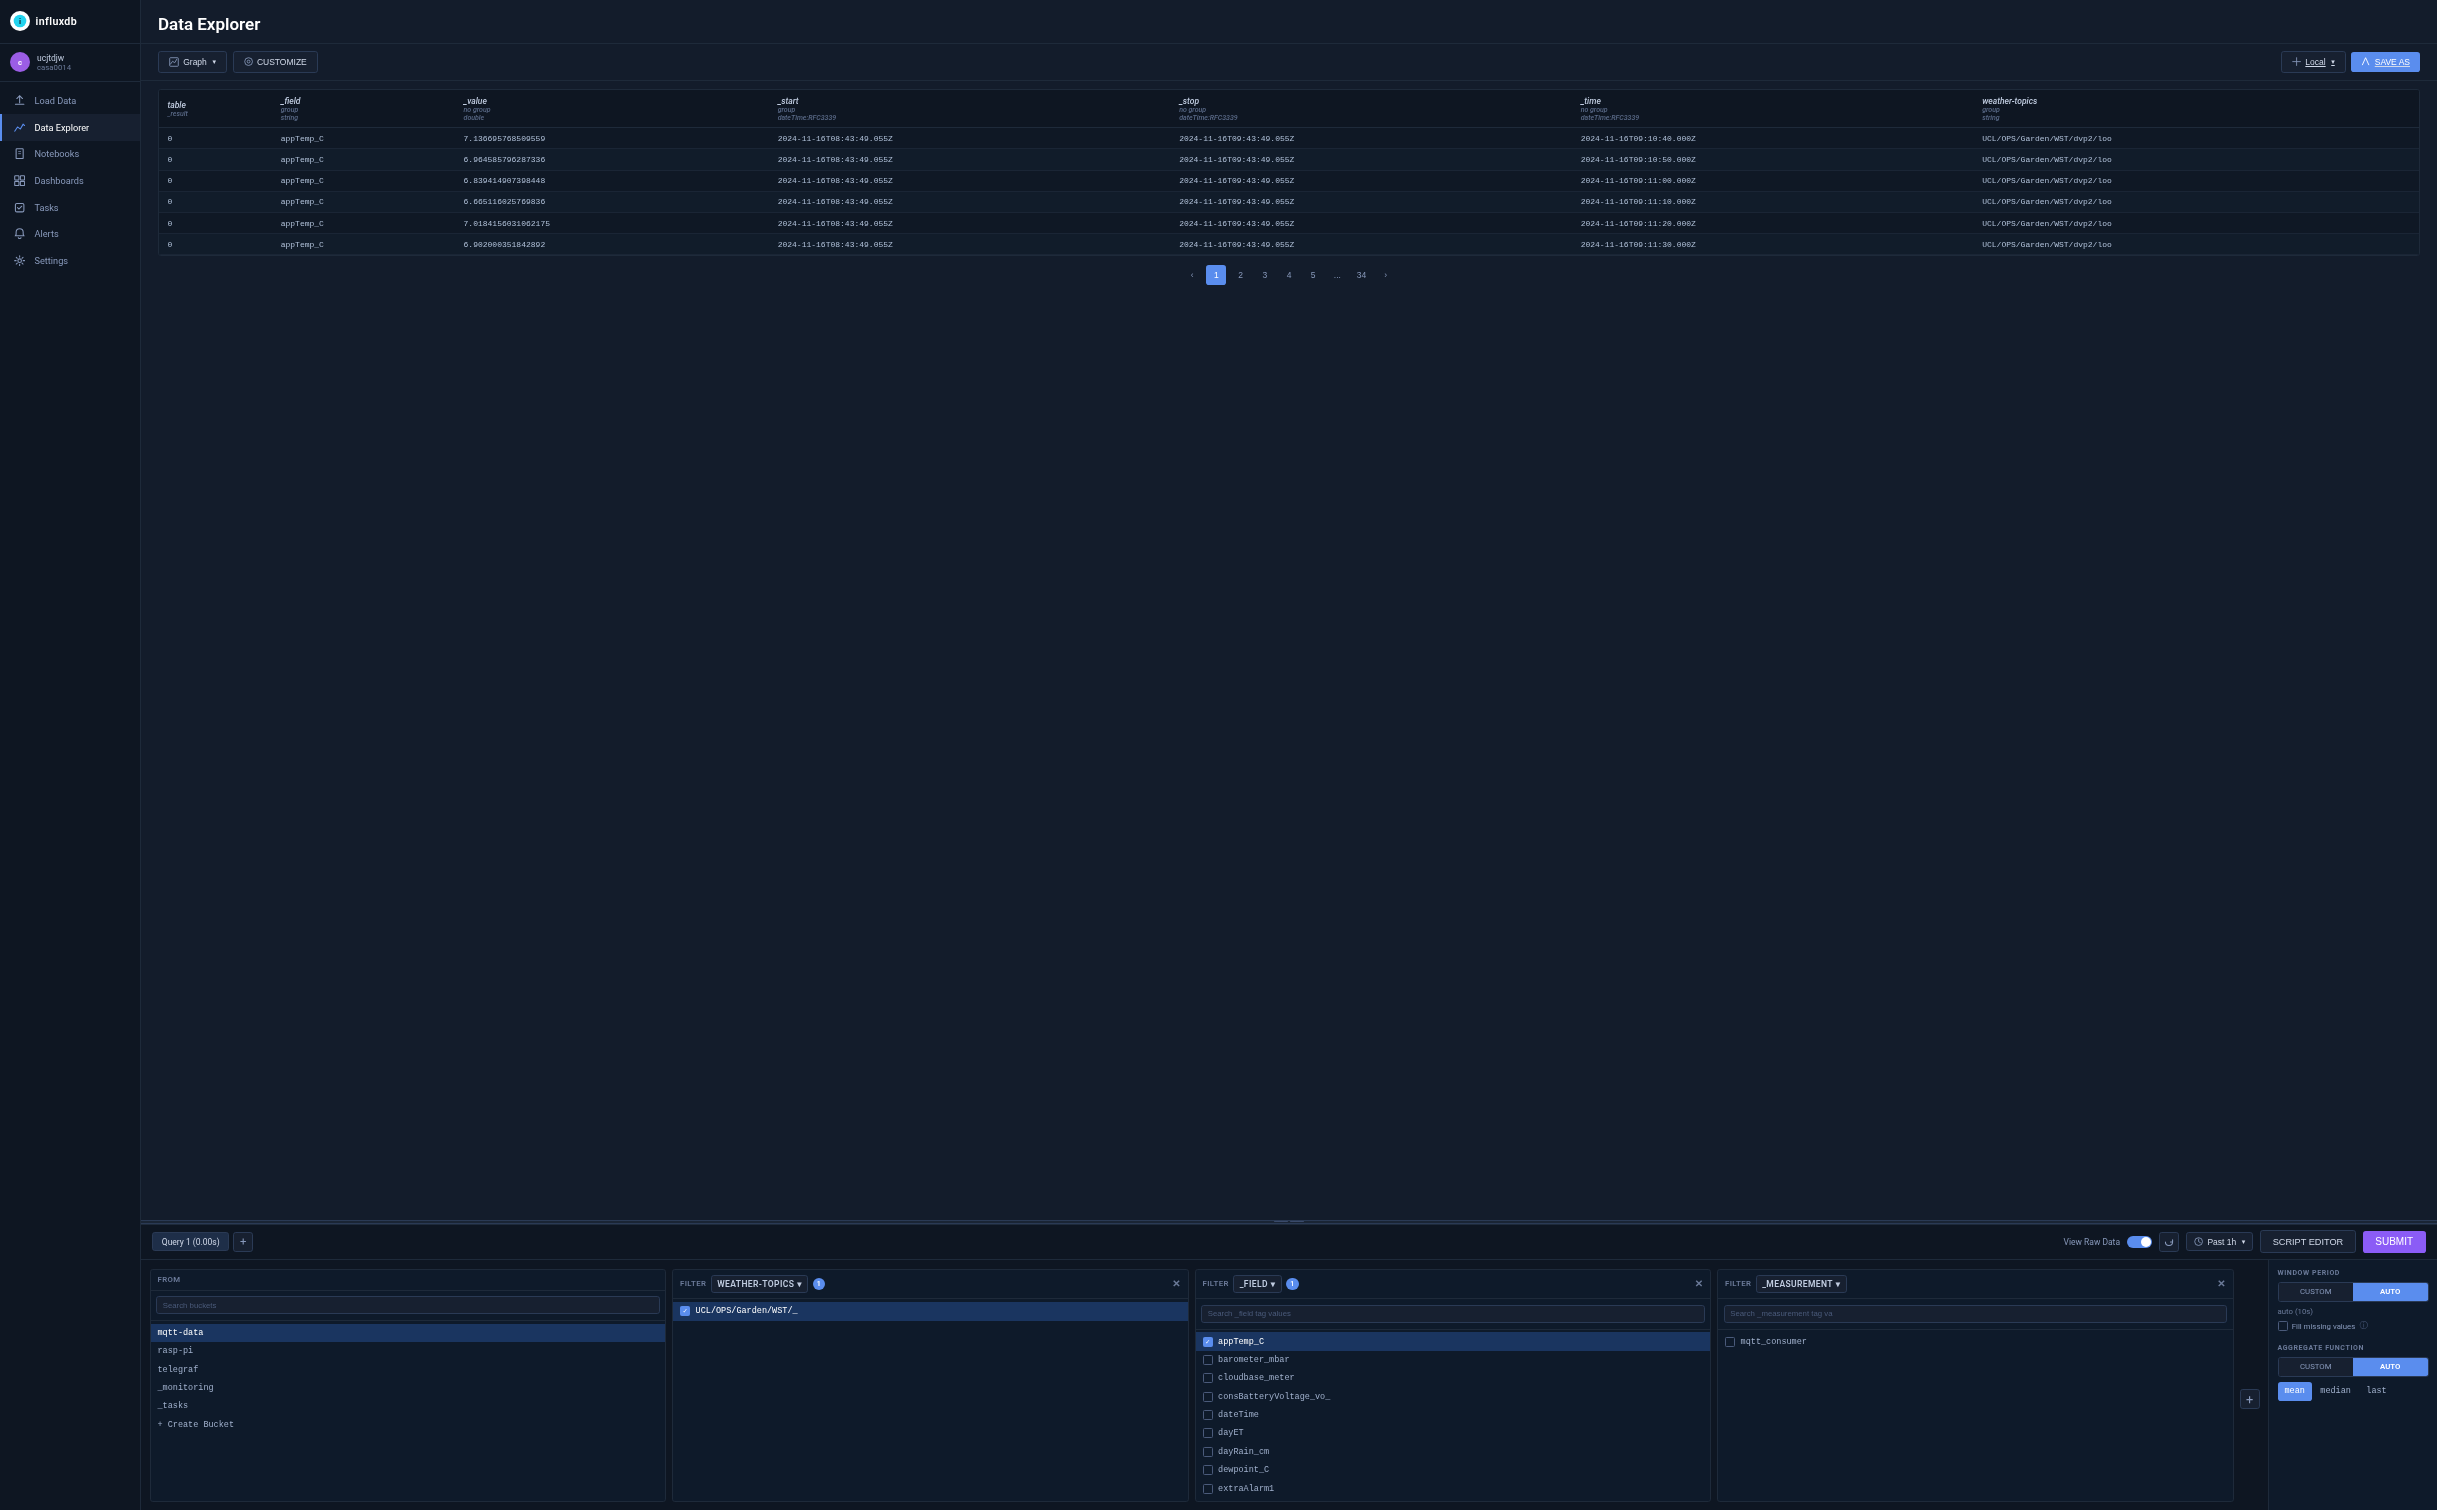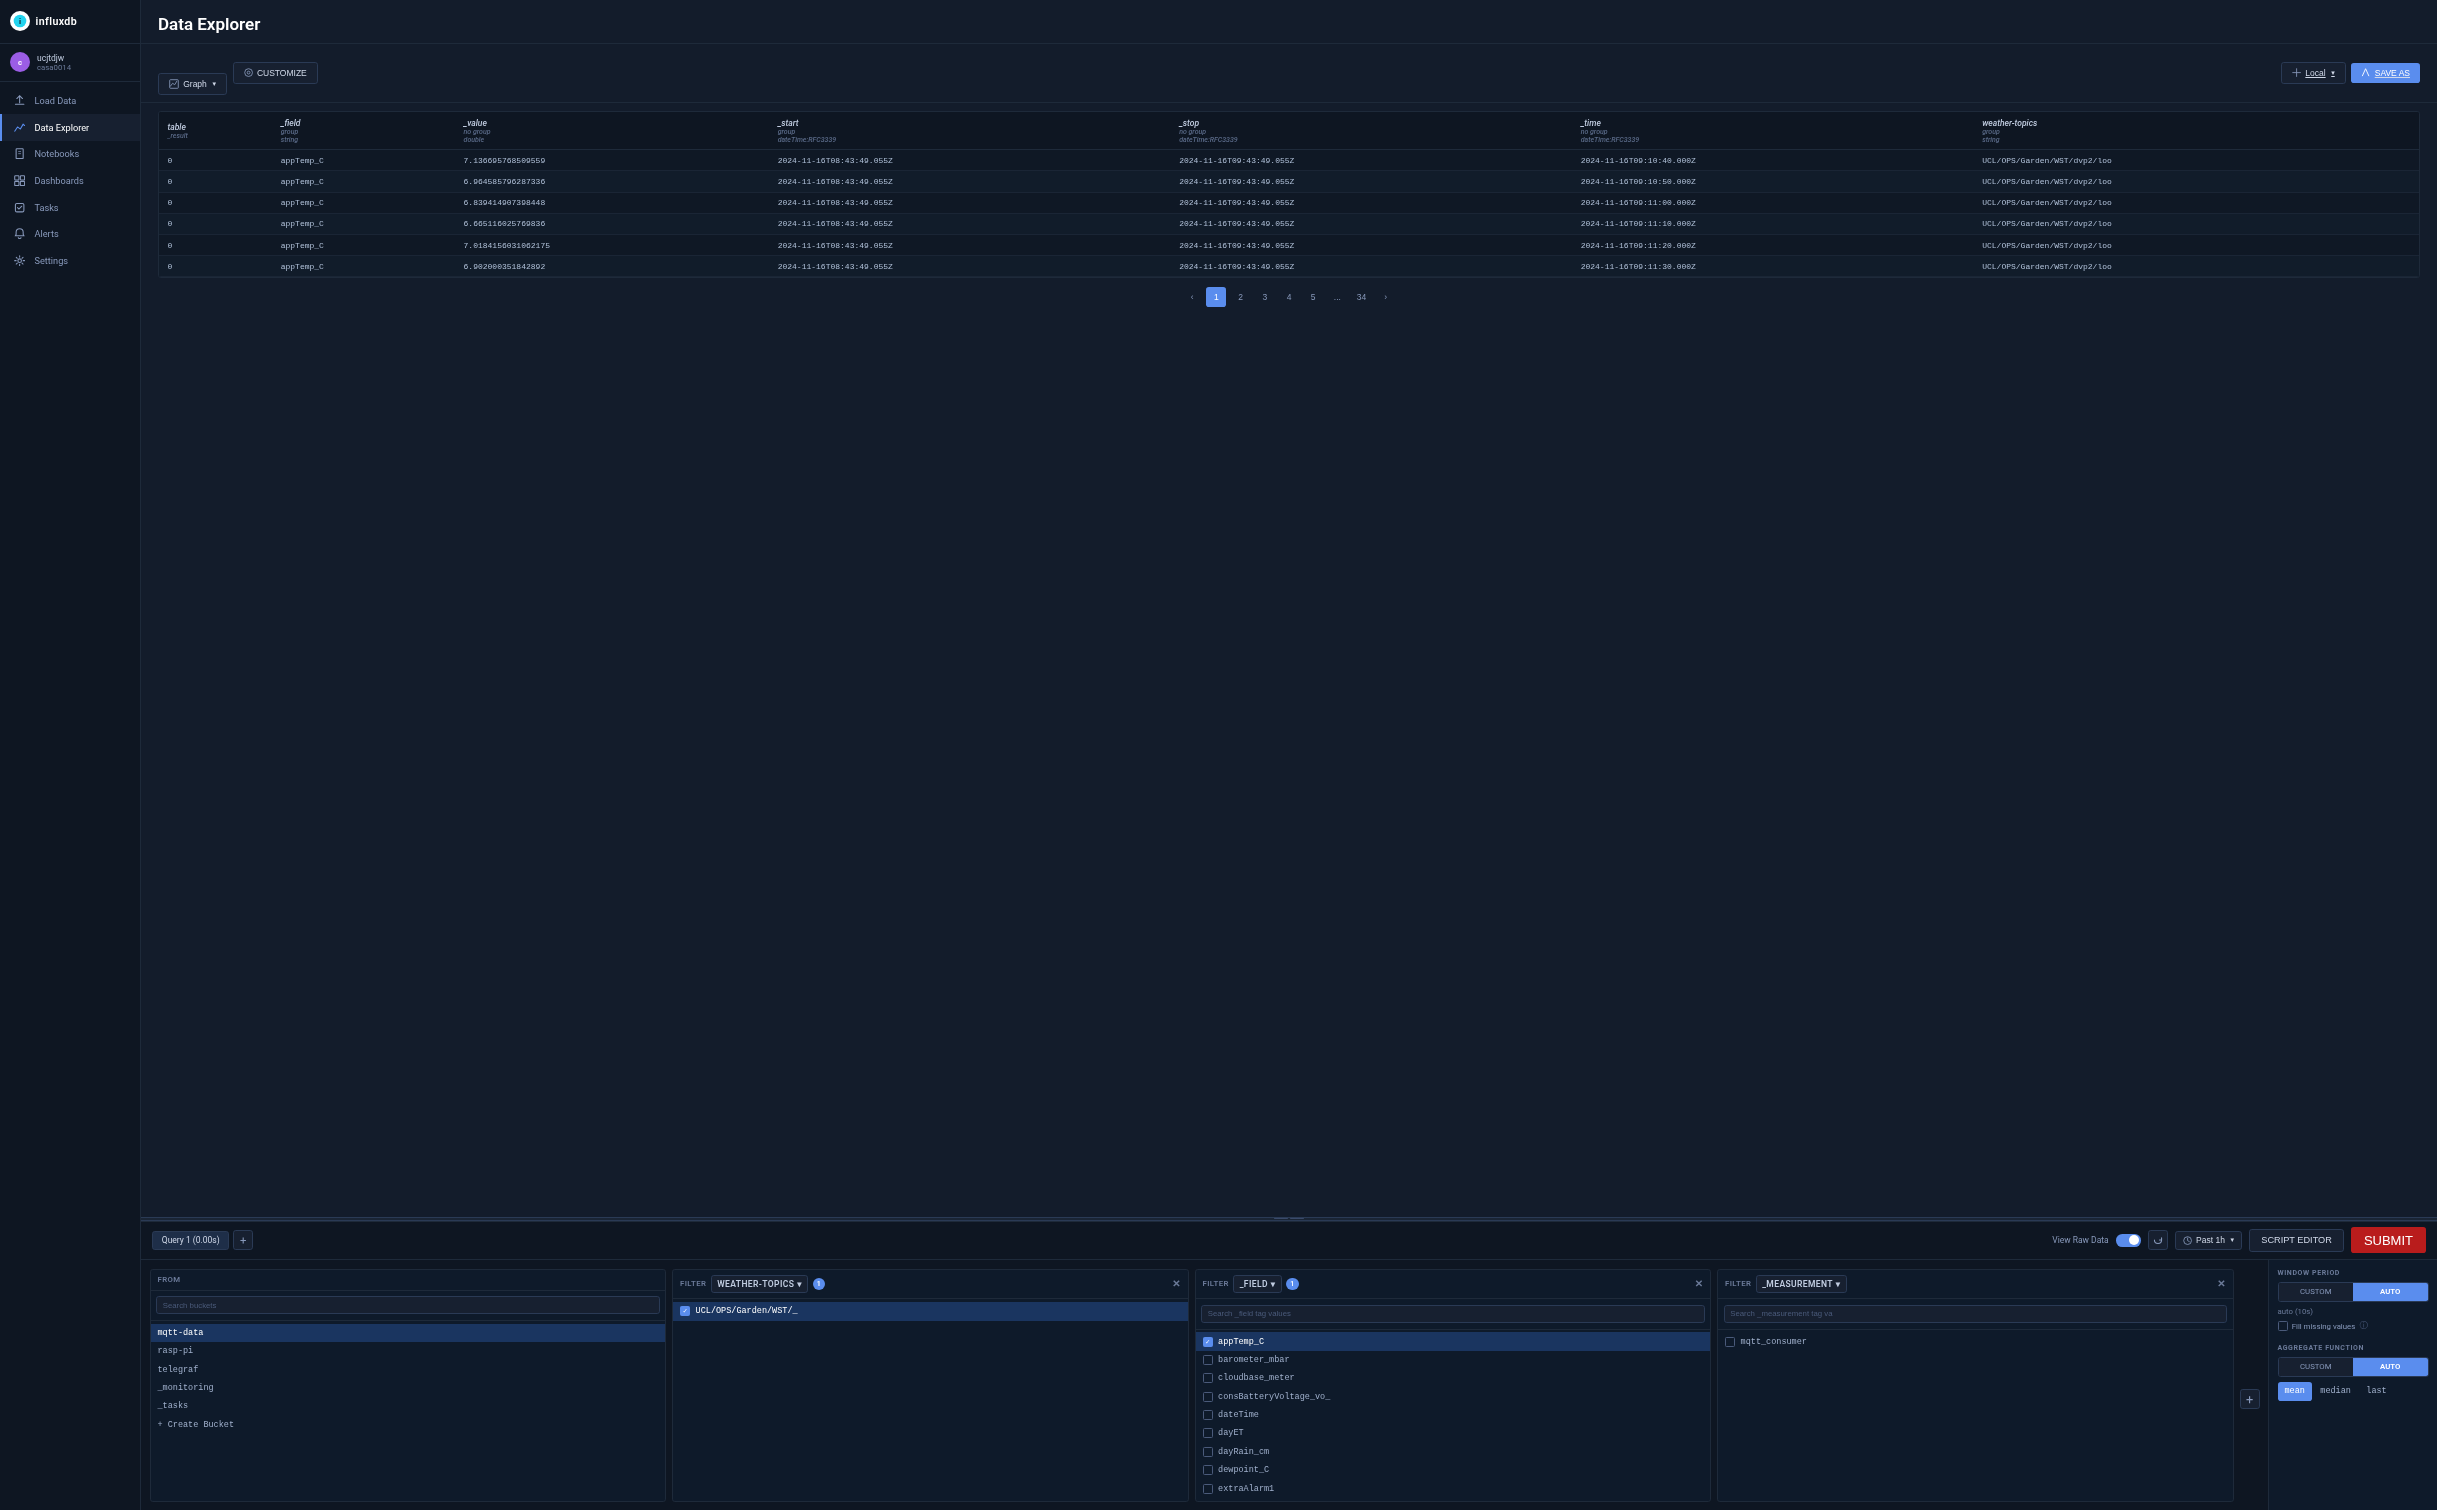--- a/index.html
+++ b/index.html
@@ -149,40 +149,39 @@
       border-radius: 2.8px;
       border: none;
       cursor: pointer;
       font-size: 8.5px;
       font-weight: 500;
     }
     .btn-graph {
       background: #172030;
       color: #d0d8e8;
       border: 0.7px solid #2a3a55;
-      margin-top: 22px;
     }
     .btn-customize {
       background: #172030;
       color: #d0d8e8;
       border: 0.7px solid #2a3a55;
     }
     .btn-local {
       background: #172030;
       color: #d0d8e8;
       border: 0.7px solid #2a3a55;
     }
     .btn-save {
       background: #5a8dee;
       color: #fff;
     }
     .btn-submit {
-      background: #b91c1c;
-      color: #fff;
-      font-size: 13px;
+      background: #8b5cf6;
+      color: #fff;
+      font-size: 10px;
       padding: 5.6px 12.7px;
     }
     .btn-script-editor {
       background: #172030;
       color: #d0d8e8;
       border: 0.7px solid #2a3a55;
       font-size: 9.2px;
       padding: 5.6px 11.3px;
     }
     .dropdown-arrow {

